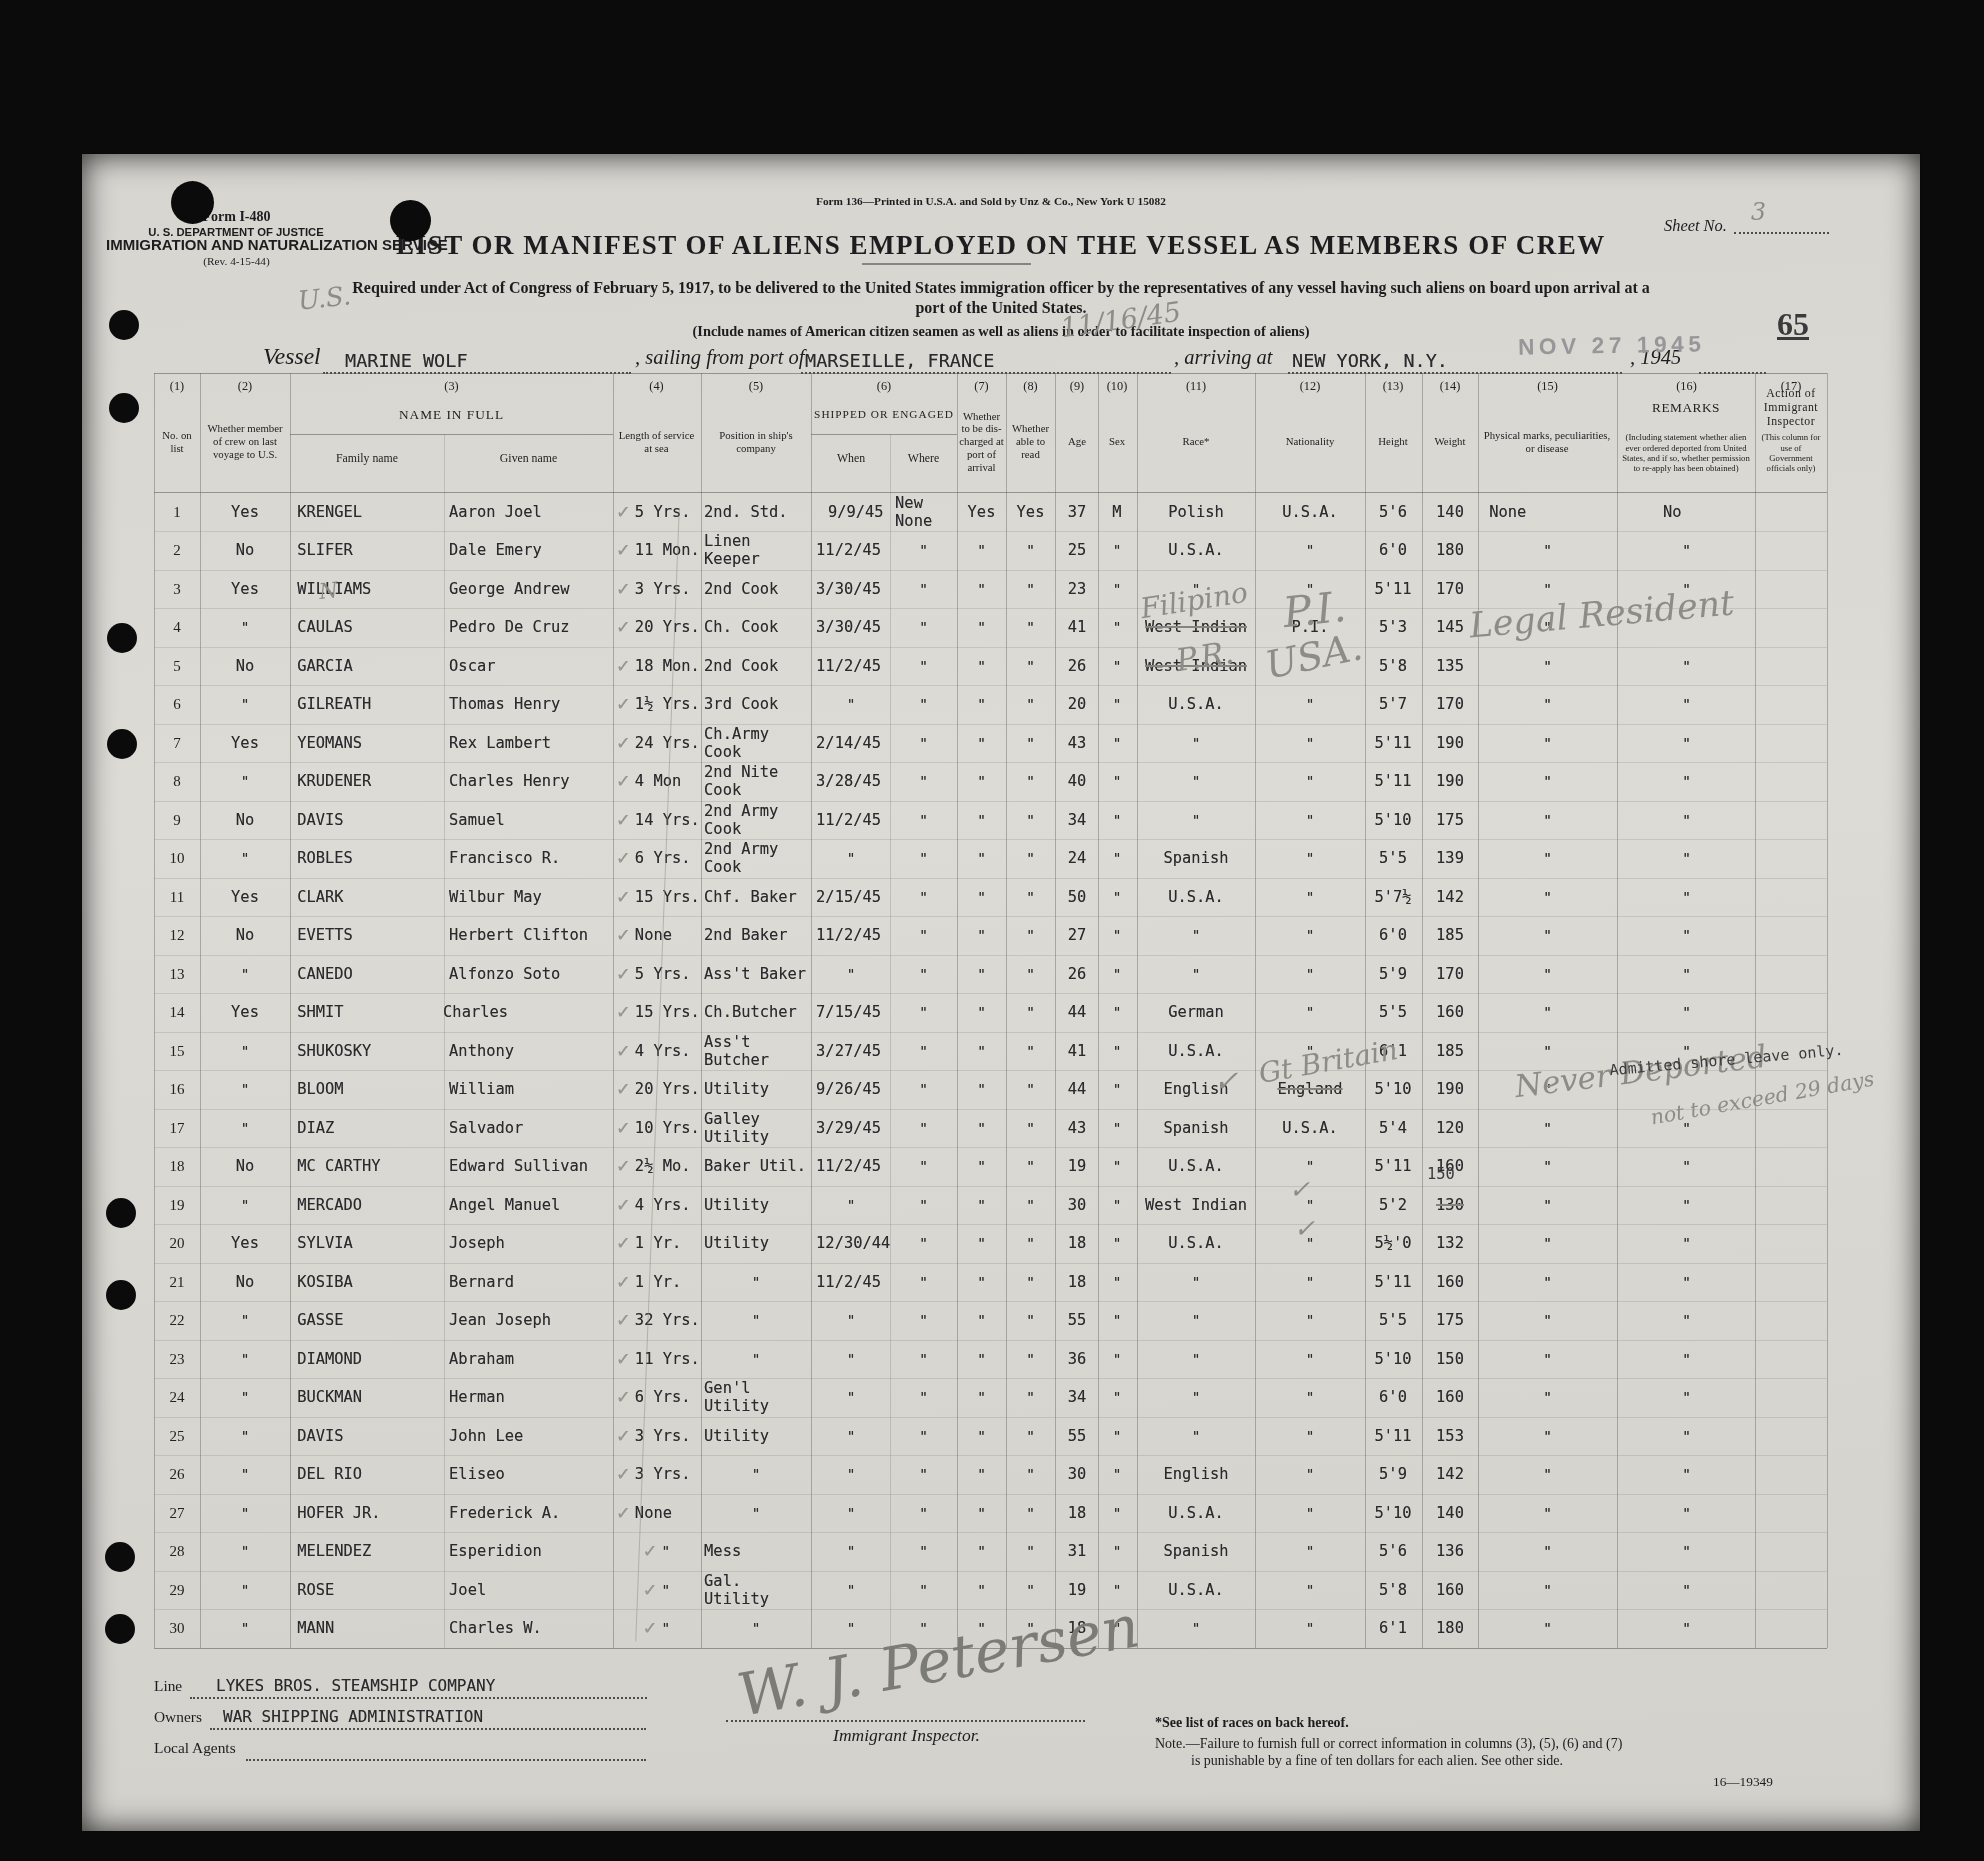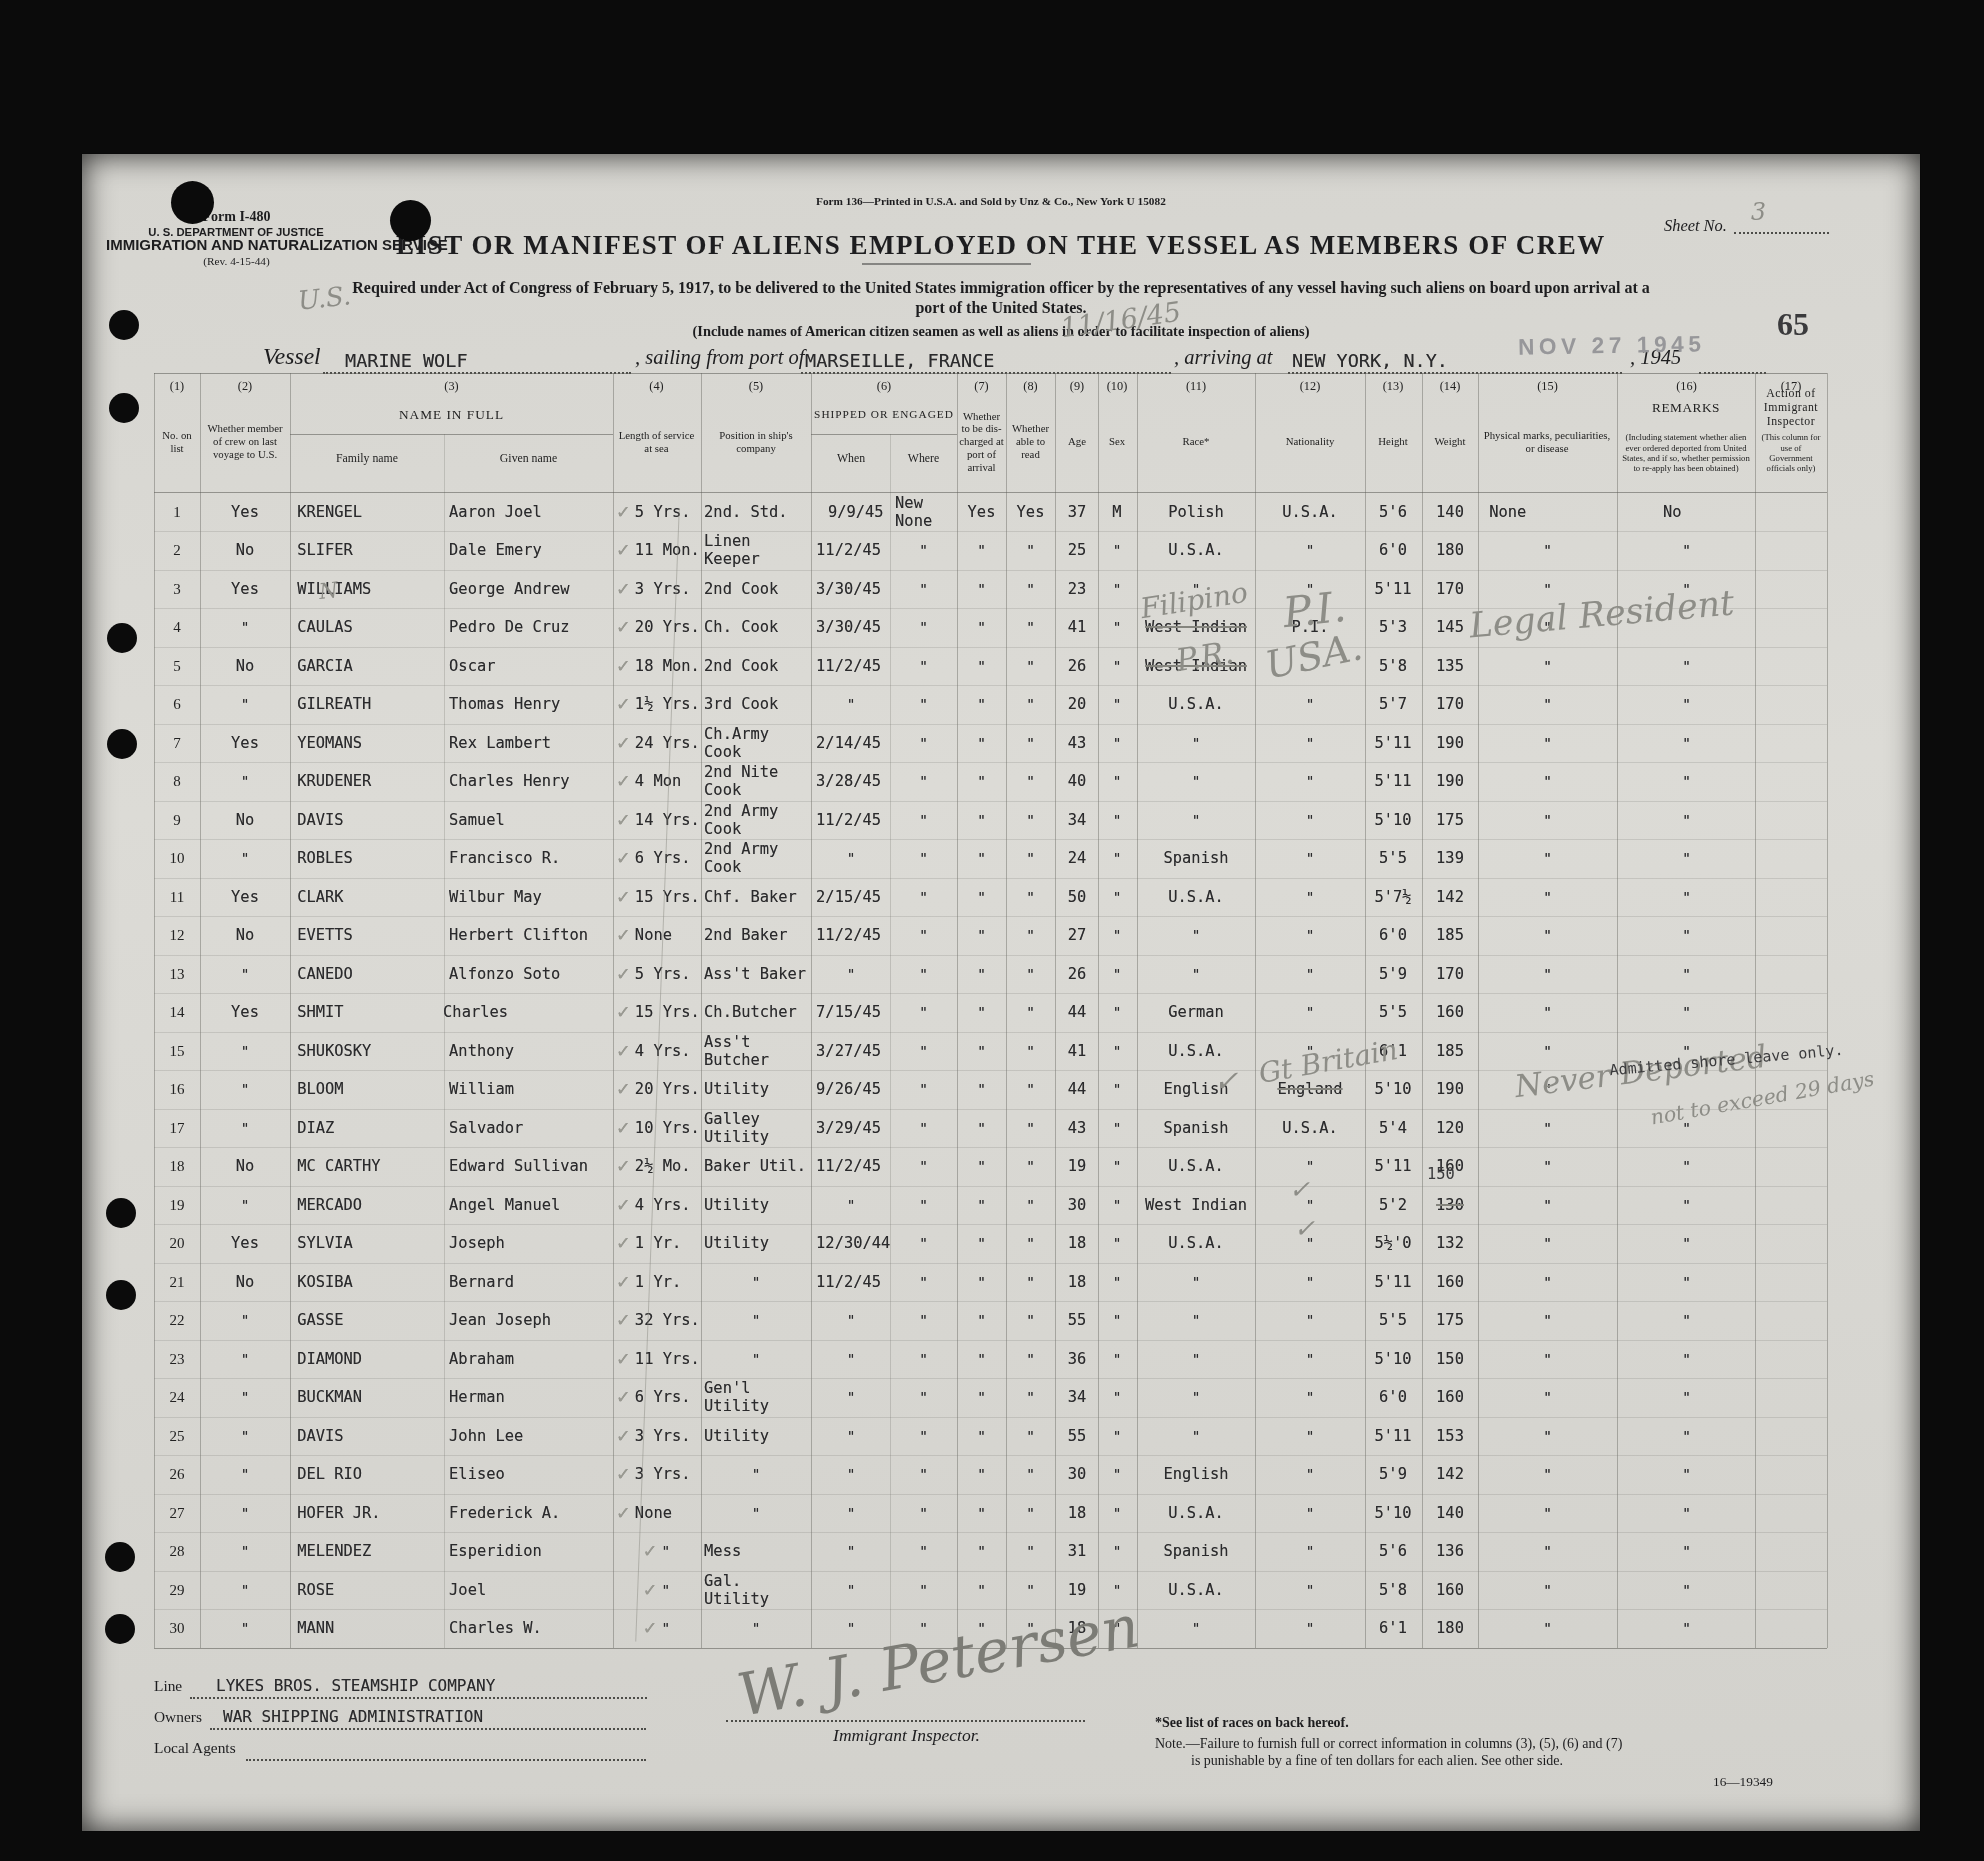--- a/index.html
+++ b/index.html
@@ -1881,21 +1881,21 @@
       <div class="abs hw" style="left: 1132px; top: 910px; font-size: 29px; transform: rotate(0deg);">✓</div>
       <div class="abs hw" style="left: 1387px; top: 440px; font-size: 35px; transform: rotate(-5deg);">Legal Resident</div>
       <div class="abs hw" style="left: 1432px; top: 899px; font-size: 31px; transform: rotate(-7deg);">Never Deported</div>
       <div class="abs typed-ov" style="left: 1527px; top: 897px; font-size: 15px; transform: rotate(-5deg);">Admitted shore leave only.</div>
       <div class="abs hw" style="left: 1567px; top: 932px; font-size: 20.5px; transform: rotate(-10deg);">not to exceed 29 days</div>
       <div class="abs typed-ov" style="left: 1345px; top: 1011px; font-size: 15.4px; transform: rotate(0deg);">150</div>
       <div class="abs hw" style="left: 1207px; top: 1021px; font-size: 25px; transform: rotate(0deg);">✓</div>
       <div class="abs hw" style="left: 1212px; top: 1060px; font-size: 25px; transform: rotate(0deg);">✓</div>
       <div class="abs hw-sig" style="left: 653px; top: 1472px; font-size: 59px; transform: rotate(-10deg);">W. J. Petersen</div>
       <div class="abs stamp" style="left: 1436px; top: 179px; font-size: 22.6px; transform: rotate(-1deg);">NOV 27 1945</div>
-      <div class="abs stamp-dark" style="left: 1695px; top: 152px; font-size: 32px; transform: rotate(0deg);">65</div>
+      <div class="abs stamp-dark" style="left: 1695px; top: 152px; font-size: 32px; transform: rotate(0deg); text-decoration: underline;">65</div>
     </div>
 
   <div class="abs printed" style="left:72px;top:1523px;font-size:15.4px;">Line</div>
   <div class="abs typed" style="left:134px;top:1522px;font-size:16px;">LYKES BROS. STEAMSHIP COMPANY</div>
   <div class="dots" style="left:108px;top:1543px;width:457px;"></div>
 
   <div class="abs printed" style="left:72px;top:1554px;font-size:15.4px;">Owners</div>
   <div class="abs typed" style="left:141px;top:1553px;font-size:16px;">WAR SHIPPING ADMINISTRATION</div>
   <div class="dots" style="left:128px;top:1574px;width:436px;"></div>
 

